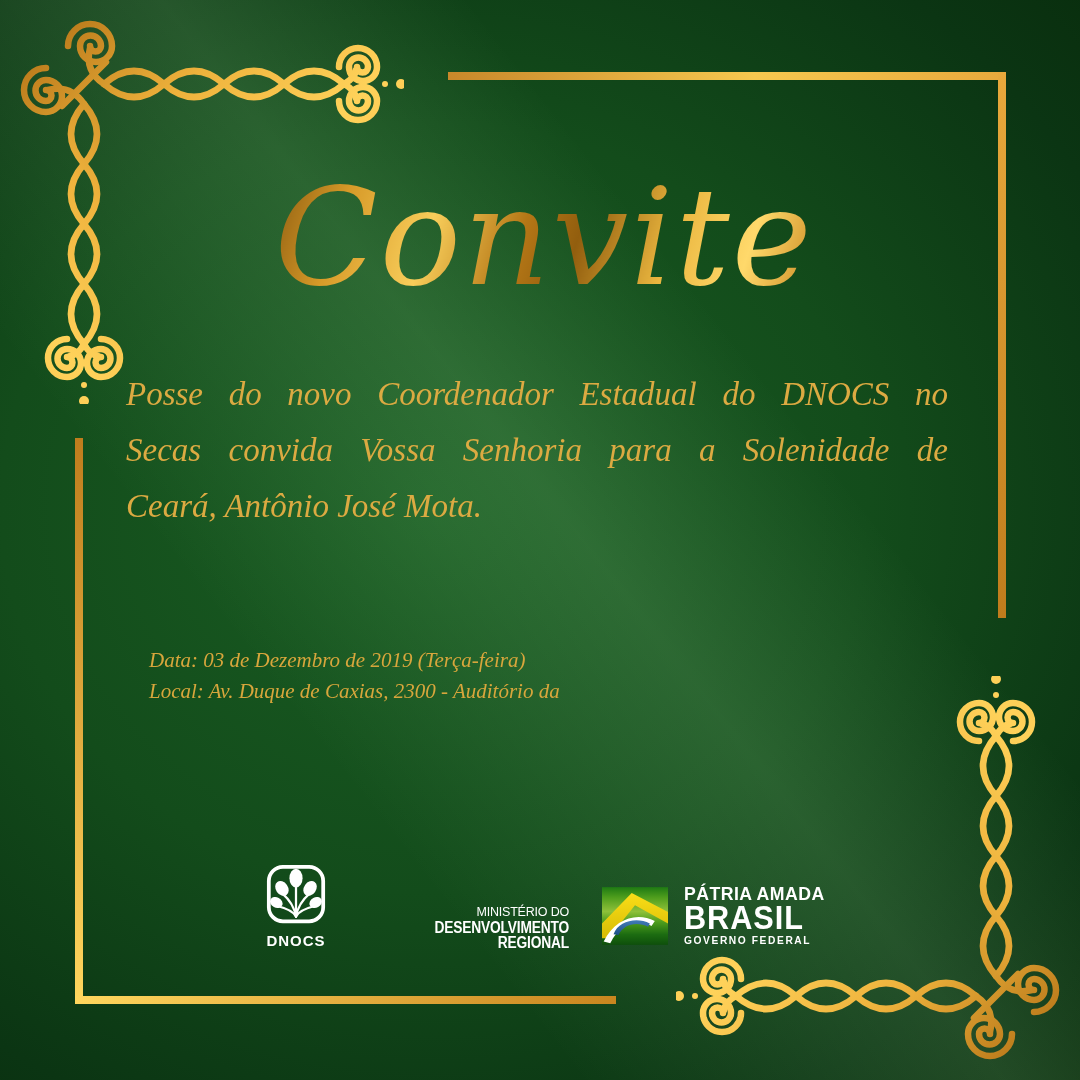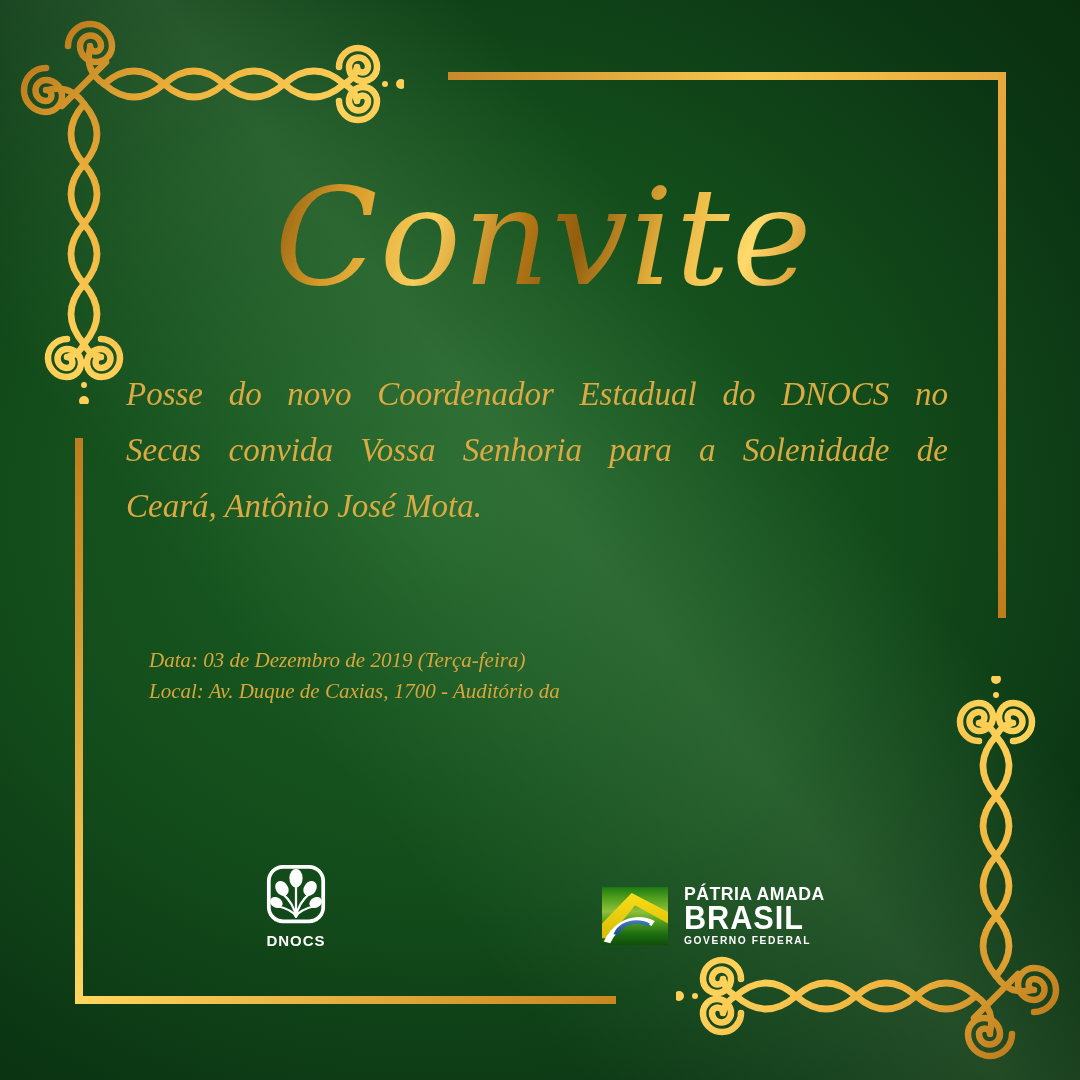--- a/index.html
+++ b/index.html
@@ -113,21 +113,21 @@
   <div class="title">Convite</div>
 
   <div class="body-text">
     <div class="bl">Posse do novo Coordenador Estadual do DNOCS no</div>
     <div class="bl">Secas convida Vossa Senhoria para a Solenidade de</div>
     <div class="bl bl-last">Ceará, Antônio José Mota.</div>
   </div>
 
   <div class="details">
     <div>Data: 03 de Dezembro de 2019 (Terça-feira)</div>
-    <div>Local: Av. Duque de Caxias, 1700 - Auditório da</div>
+    <div>Local: Av. Duque de Caxias, 2300 - Auditório da</div>
   </div>
 
   <div class="footer">
 
     <div class="dnocs">
       <svg width="60" height="62" viewBox="0 0 64 66">
         <rect x="3" y="3" width="58" height="58" rx="15" fill="none" stroke="#ffffff" stroke-width="4"></rect>
         <g stroke="#ffffff" stroke-width="2.4" fill="none" stroke-linecap="round">
           <path d="M32,56 L32,20"></path>
           <path d="M32,56 C30,44 24,37 17,31"></path>
@@ -139,20 +139,24 @@
           <ellipse cx="32" cy="15" rx="7" ry="10"></ellipse>
           <ellipse cx="17" cy="26" rx="6.5" ry="8.5" transform="rotate(-35 17 26)"></ellipse>
           <ellipse cx="47" cy="26" rx="6.5" ry="8.5" transform="rotate(35 47 26)"></ellipse>
           <ellipse cx="11" cy="41" rx="5.5" ry="7" transform="rotate(-62 11 41)"></ellipse>
           <ellipse cx="53" cy="41" rx="5.5" ry="7" transform="rotate(62 53 41)"></ellipse>
         </g>
       </svg>
       <div class="dnocs-label">DNOCS</div>
     </div>
 
+    <div class="ministry">
+      <div class="ministry-l1">MINISTÉRIO DO</div>
+      <div class="ministry-l2">DESENVOLVIMENTO REGIONAL</div>
+    </div>
 
     <svg class="flag" width="66" height="58" viewBox="0 0 80 70">
       <defs>
         <linearGradient id="fg" x1="0" y1="0" x2="0" y2="70" gradientUnits="userSpaceOnUse">
           <stop offset="0" stop-color="#1e7a13"></stop>
           <stop offset="0.18" stop-color="#4f9e1d"></stop>
           <stop offset="0.42" stop-color="#8fc13a"></stop>
           <stop offset="0.6" stop-color="#4f9e1d"></stop>
           <stop offset="0.82" stop-color="#1c6c11"></stop>
           <stop offset="1" stop-color="#0e4f0b"></stop>

